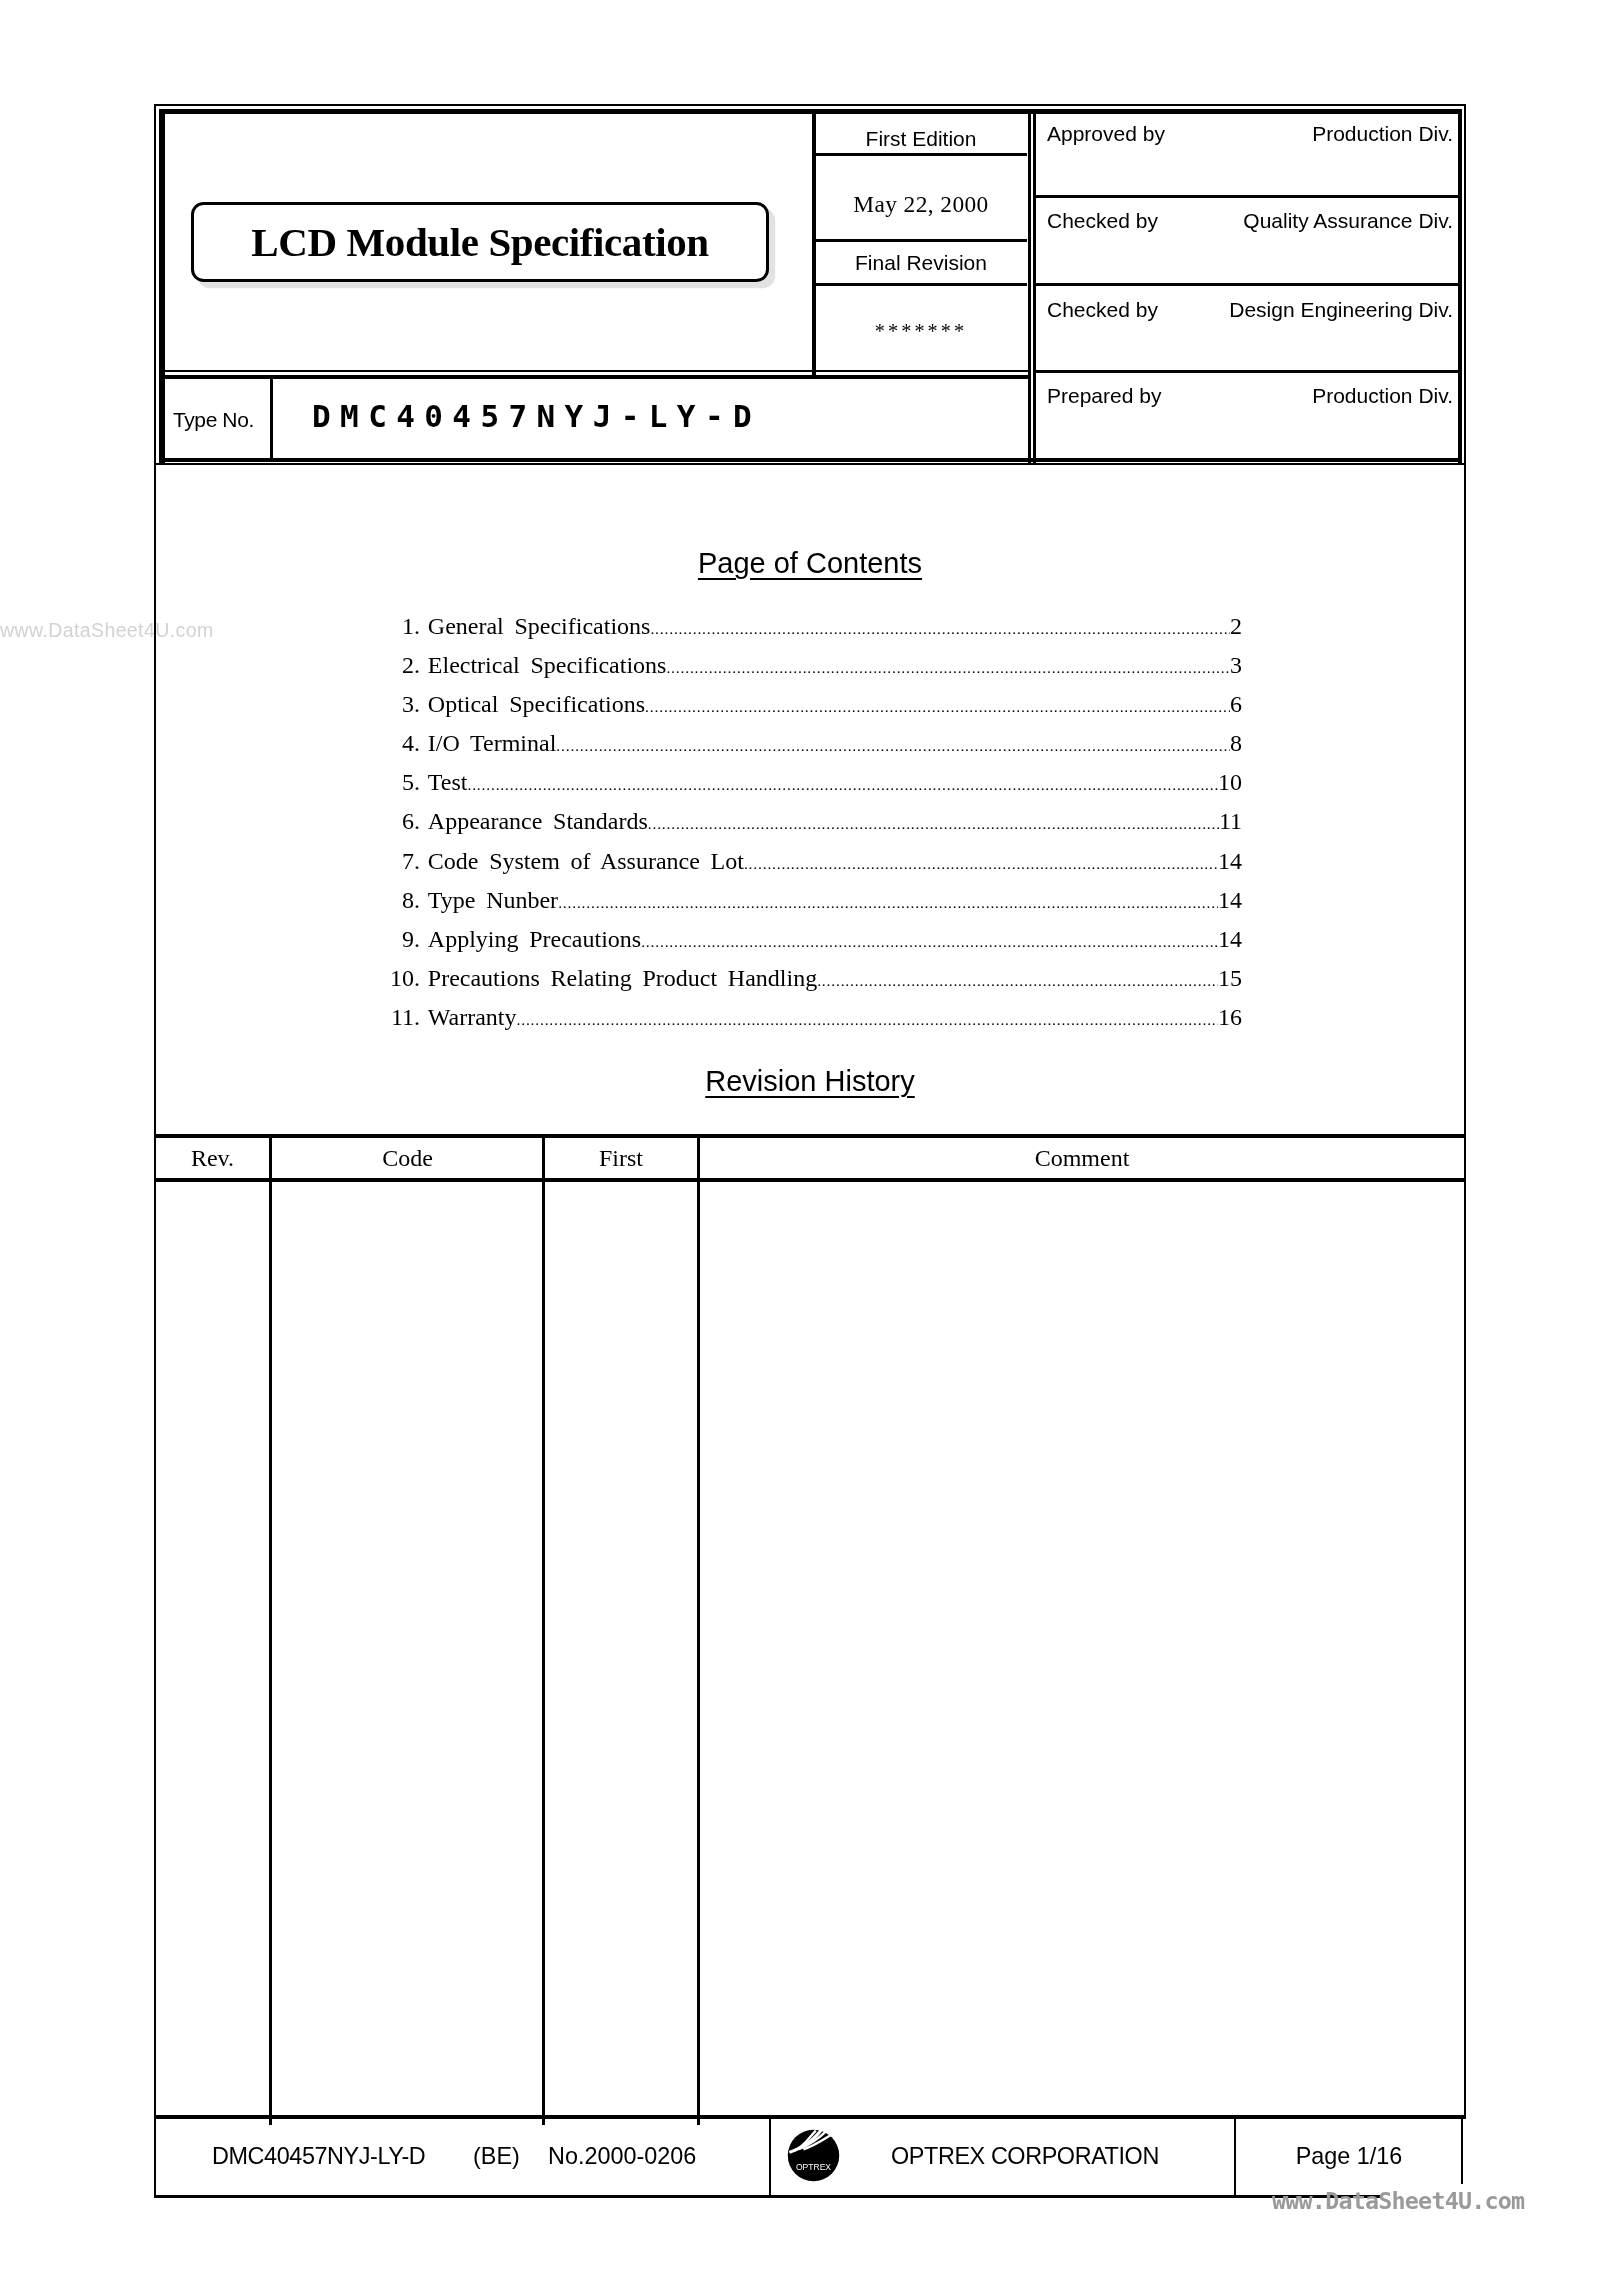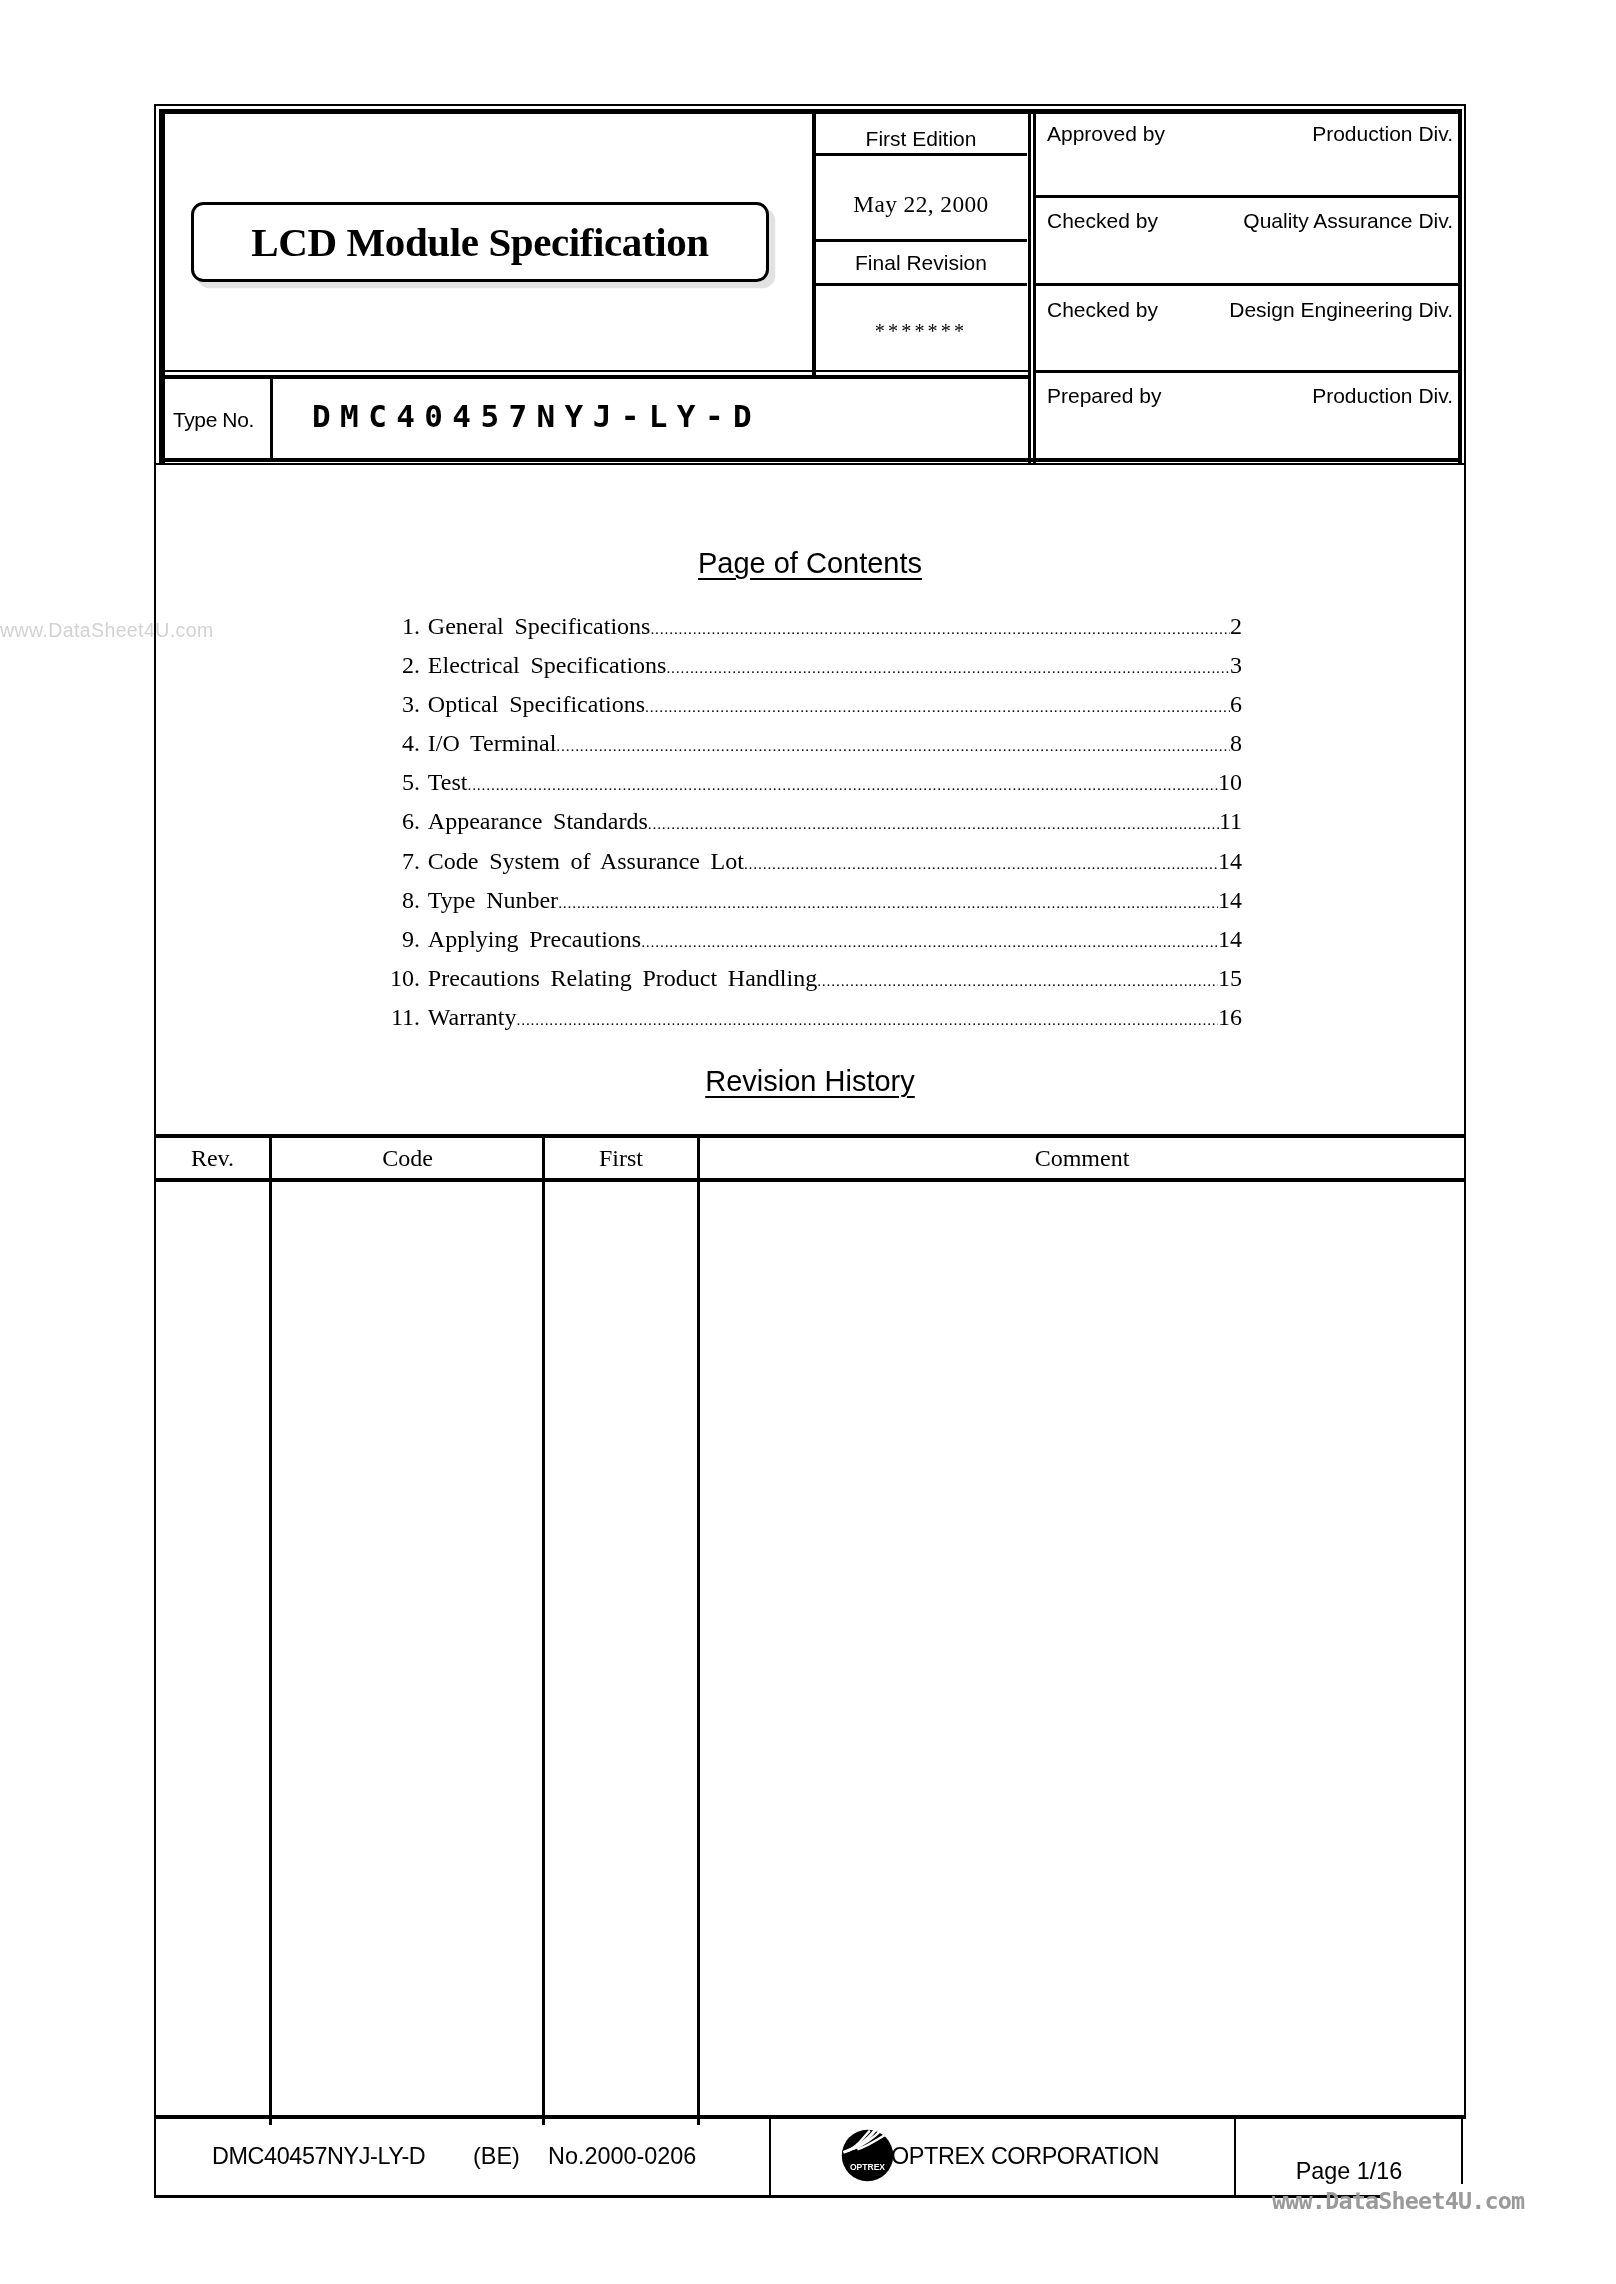--- a/index.html
+++ b/index.html
@@ -176,28 +176,28 @@
 <div class="line" style="left:1461px;top:2115px;width:2.3px;height:69px;"></div>
 <div class="line" style="left:154px;top:2195px;width:1229px;height:3.1px;"></div>
 <div class="line" style="left:769px;top:2117px;width:2.3px;height:80px;"></div>
 <div class="line" style="left:1234px;top:2117px;width:2.3px;height:80px;"></div>
 
 <div>
   <div class="footer-text" style="left:212px;top:2143px;letter-spacing:-0.4px;">DMC40457NYJ-LY-D</div>
   <div class="footer-text" style="left:473px;top:2143px;text-align:right;">(BE)</div>
   <div class="footer-text" style="left:548px;top:2143px;">No.2000-0206</div>
 
-  <div class="abs" style="left:840px;top:2129px;width:55px;height:53px;font-weight:bold;">
+  <div class="abs" style="left:786px;top:2129px;width:55px;height:53px;">
     <svg width="55" height="53" viewBox="0 0 70 68">
       <ellipse cx="35" cy="34" rx="33" ry="33" fill="#000"></ellipse>
       <path d="M4 30 C 20 24, 32 18, 46 0" stroke="#fff" stroke-width="4" fill="none"></path>
       <path d="M16 26 C 30 20, 42 12, 52 2" stroke="#fff" stroke-width="3" fill="none"></path>
       <path d="M22 26 C 36 22, 50 12, 60 6" stroke="#fff" stroke-width="3" fill="none"></path>
       <path d="M10 28 C 24 22, 30 10, 38 2" stroke="#fff" stroke-width="3" fill="none"></path>
       <text x="35" y="52" font-size="11" fill="#fff" text-anchor="middle" font-family="Liberation Sans, sans-serif">OPTREX</text>
     </svg>
   </div>
   <div class="footer-text" style="left:891px;top:2143px;letter-spacing:-0.4px;">OPTREX CORPORATION</div>
-  <div class="footer-text" style="left:1237px;top:2143px;width:224px;text-align:center;margin-top:15px;">Page 1/16</div>
+  <div class="footer-text" style="left:1237px;top:2143px;width:224px;text-align:center;">Page 1/16</div>
 </div>
 
 <div class="abs wm-right">www.DataSheet4U.com</div>
 
 
 </body></html>

